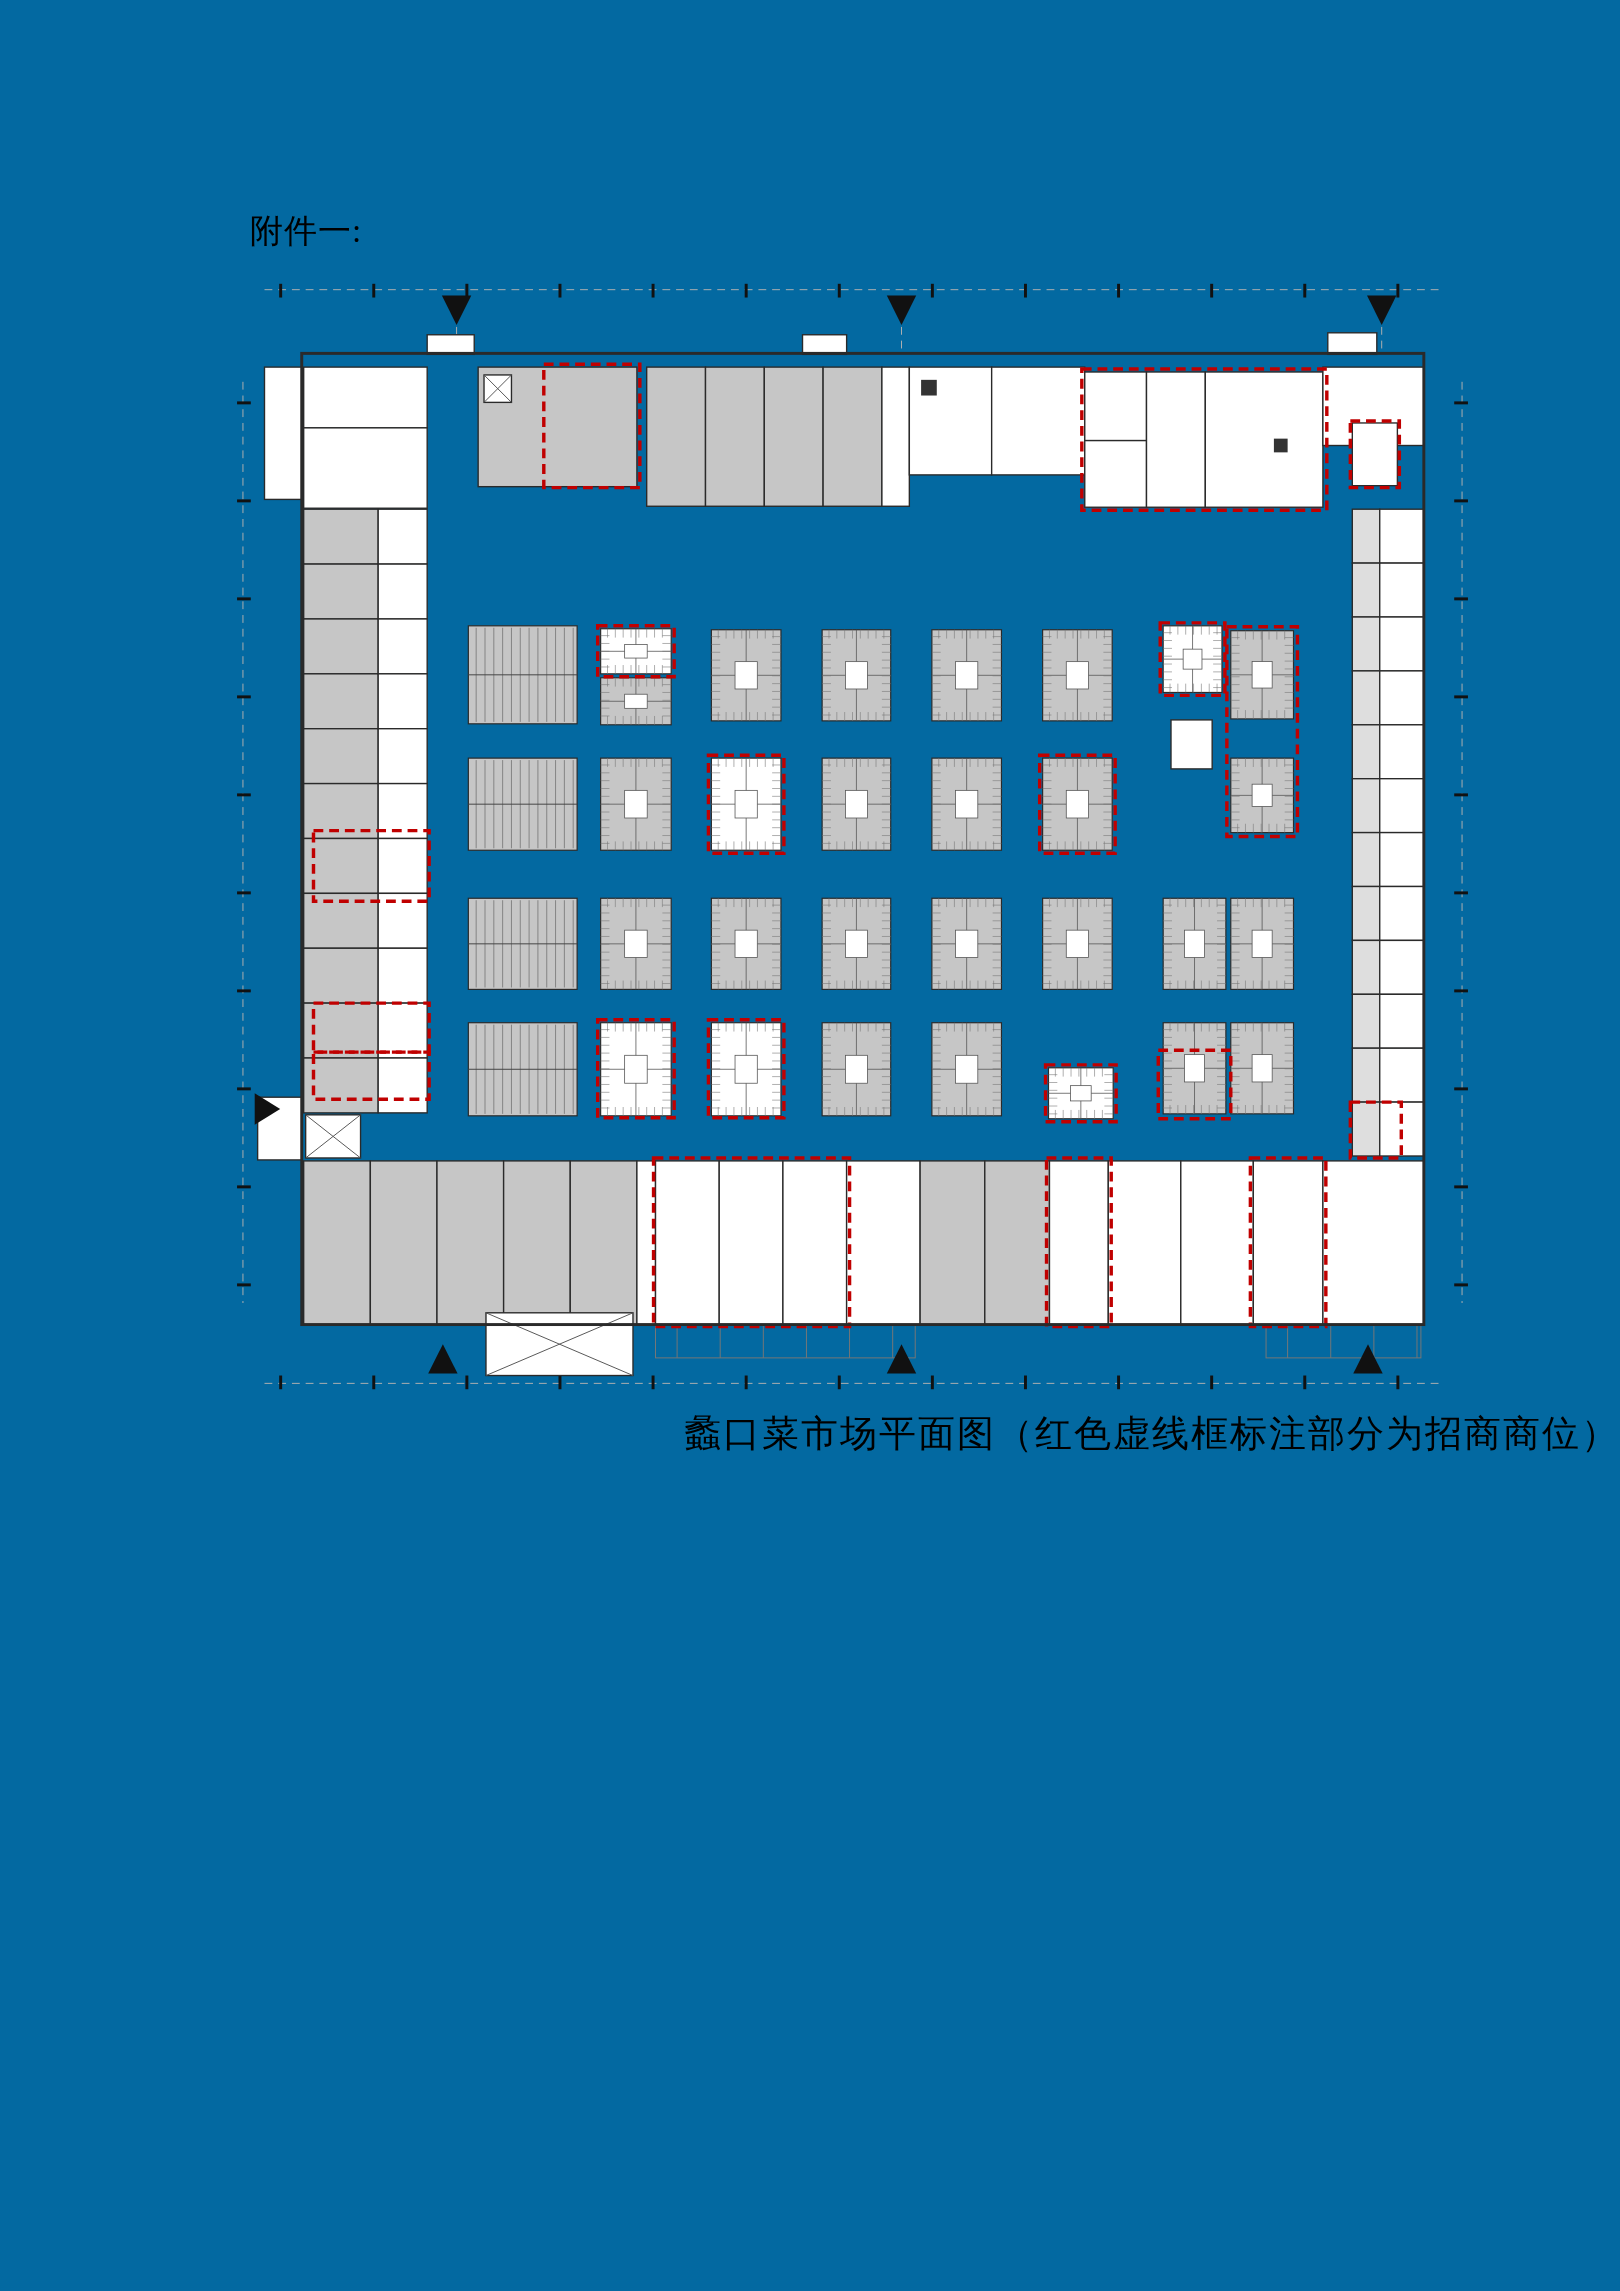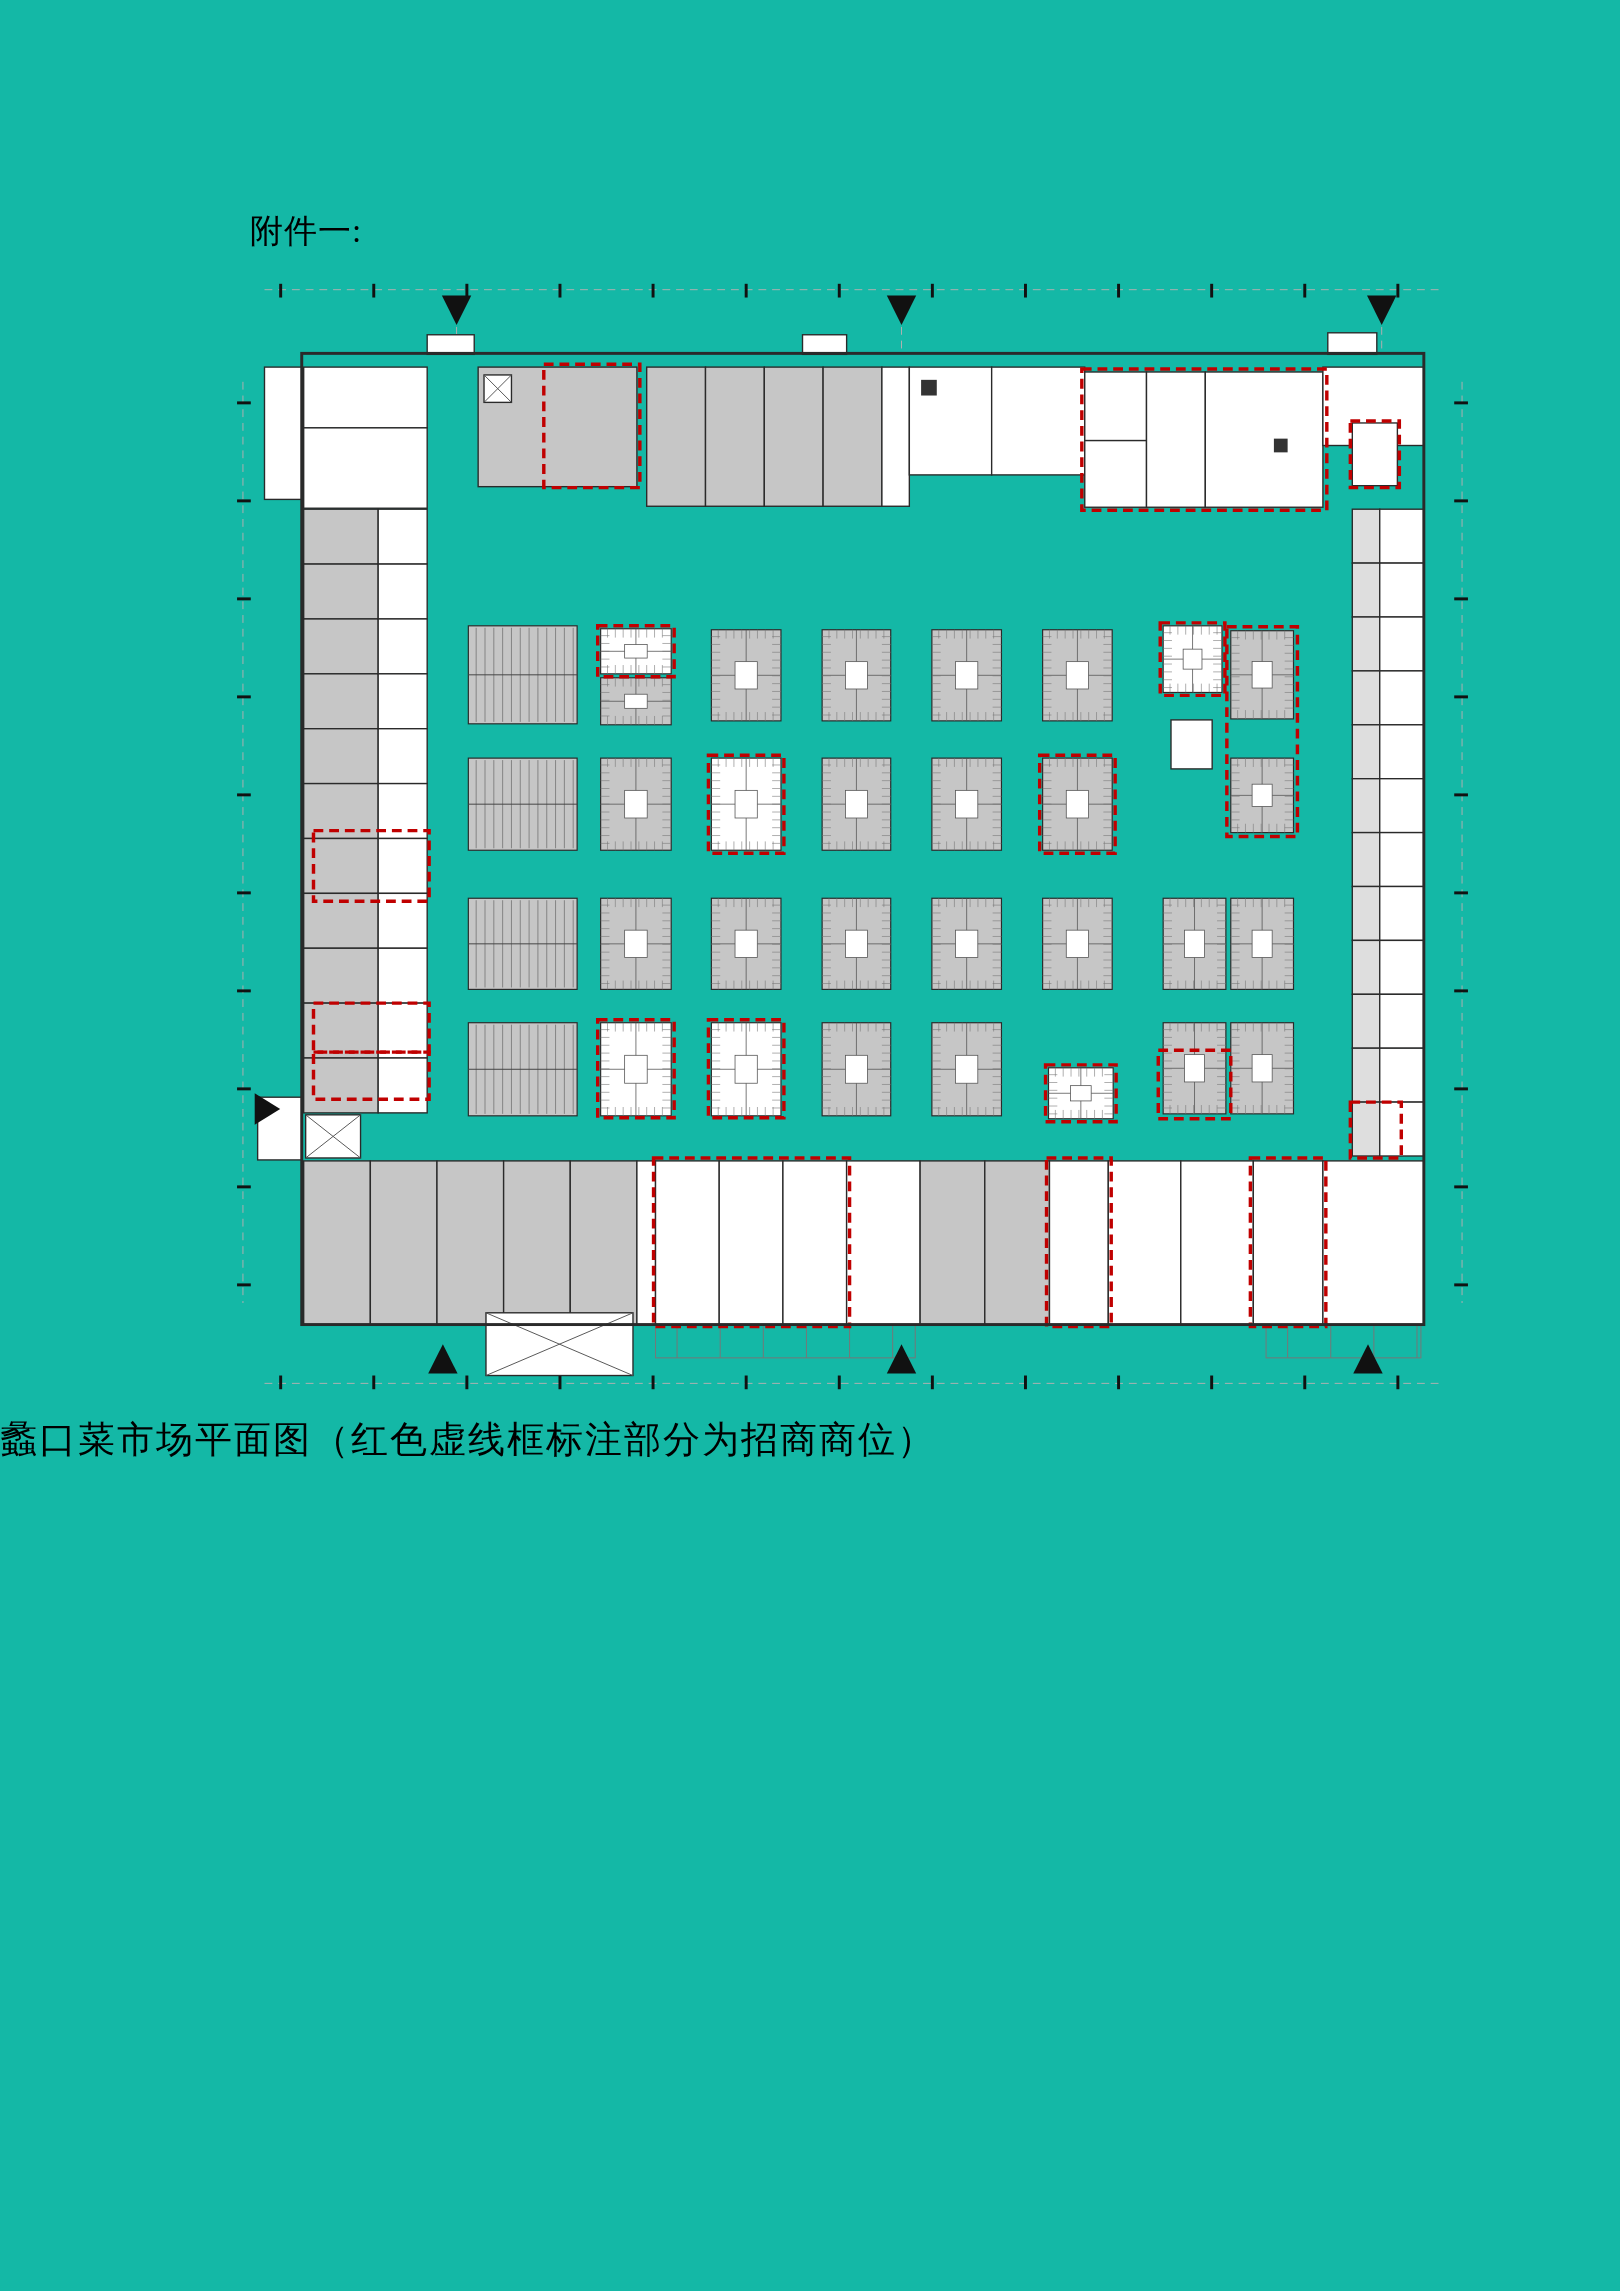--- a/index.html
+++ b/index.html
@@ -1,23 +1,23 @@
 <!DOCTYPE html>
 <html><head>
 <meta charset="utf-8">
 <style>
   html,body{margin:0;padding:0;background:#ffffff;}
   body{width:1620px;height:2292px;position:relative;overflow:hidden;
        font-family:"Liberation Serif","DejaVu Serif",serif;color:#000;}
-  .page{position:absolute;inset:0;background:#14b8a6;padding-left:38px;}
+  .page{position:absolute;inset:0;background:#0369a1;padding-left:38px;}
   .attachment-label{position:absolute;left:250px;top:210px;font-size:33px;line-height:43px;letter-spacing:1px;}
   .plan-wrap{position:absolute;left:235px;top:274px;width:1235px;height:1127px;}
   .plan-wrap svg{width:100%;height:100%;display:block;}
-  .caption{position:absolute;left:0;right:0;top:1409px;text-align:left;
-           font-size:37px;letter-spacing:2px;margin-top:6px;}
+  .caption{position:absolute;left:0;right:0;top:1409px;text-align:right;
+           font-size:37px;letter-spacing:2px;}
   .note{position:absolute;left:250px;top:1482px;width:1157px;font-size:37px;letter-spacing:1.5px;}
   .note-line{line-height:88px;white-space:nowrap;}
   .note-line.indent{padding-left:92px;}
 </style>
 </head>
 <body>
 
 <div class="page">
   <div class="attachment-label">附件一:</div>
 

